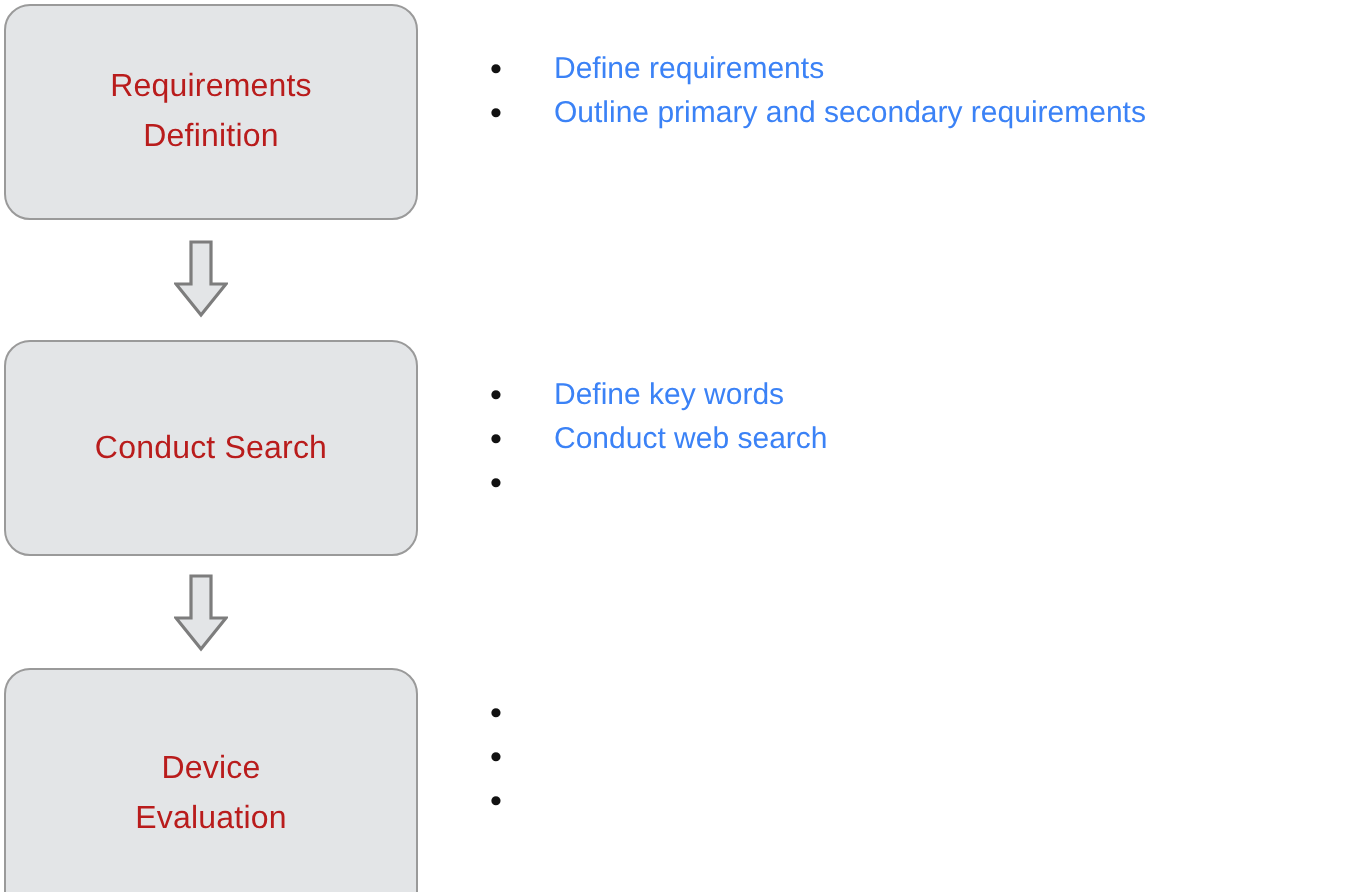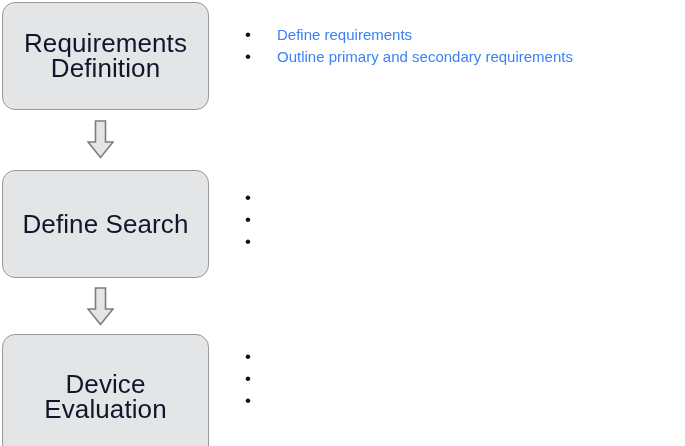--- a/index.html
+++ b/index.html
@@ -31,23 +31,23 @@
     box-sizing: border-box;
     background: #e3e5e7;
     border: 1.6px solid #9a9a9a;
     border-radius: 13px;
     display: flex;
     align-items: center;
     justify-content: center;
     text-align: center;
   }
   .stage-box .stage-label {
-    font-size: 26px;
+    font-size: 16px;
     line-height: 25px;
-    color: #0f172a;
+    color: #b91c1c;
     letter-spacing: 0.1px;
     white-space: pre-line;
     padding: 0 8px;
   }
   #stage-box-0 { top: 2px;   height: 108px; }
   #stage-box-1 { top: 170px; height: 108px; }
   #stage-box-2 { top: 334px; height: 125px; align-items: center; }
 
   
   .connector-arrow {
@@ -101,21 +101,21 @@
 Definition</div>
   </div>
 
   <div class="connector-arrow" id="connector-arrow-0">
     <svg viewBox="0 0 27 39" width="27" height="39" preserveAspectRatio="none" aria-hidden="true">
       <polygon points="8.5,1 18.5,1 18.5,22 26,22 13.5,37.5 1,22 8.5,22" fill="#e3e5e7" stroke="#7d7d7d" stroke-width="1.6" stroke-linejoin="miter"></polygon>
     </svg>
   </div>
 
   <div class="stage-box" id="stage-box-1">
-    <div class="stage-label">Define Search</div>
+    <div class="stage-label">Conduct Search</div>
   </div>
 
   <div class="connector-arrow" id="connector-arrow-1">
     <svg viewBox="0 0 27 39" width="27" height="39" preserveAspectRatio="none" aria-hidden="true">
       <polygon points="8.5,1 18.5,1 18.5,22 26,22 13.5,37.5 1,22 8.5,22" fill="#e3e5e7" stroke="#7d7d7d" stroke-width="1.6" stroke-linejoin="miter"></polygon>
     </svg>
   </div>
 
   <div class="stage-box" id="stage-box-2">
     <div class="stage-label">Device
@@ -129,23 +129,25 @@
     </div>
     <div class="bullet-item">
       <span class="bullet-marker">•</span>
       <span class="bullet-text">Outline primary and secondary requirements</span>
     </div>
   </div>
 
   <div class="bullet-group" id="bullet-group-1">
     <div class="bullet-item">
       <span class="bullet-marker">•</span>
+      <span class="bullet-text">Define key words</span>
     </div>
     <div class="bullet-item">
       <span class="bullet-marker">•</span>
+      <span class="bullet-text">Conduct web search</span>
     </div>
     <div class="bullet-item">
       <span class="bullet-marker">•</span>
     </div>
   </div>
 
   <div class="bullet-group" id="bullet-group-2">
     <div class="bullet-item">
       <span class="bullet-marker">•</span>
     </div>

